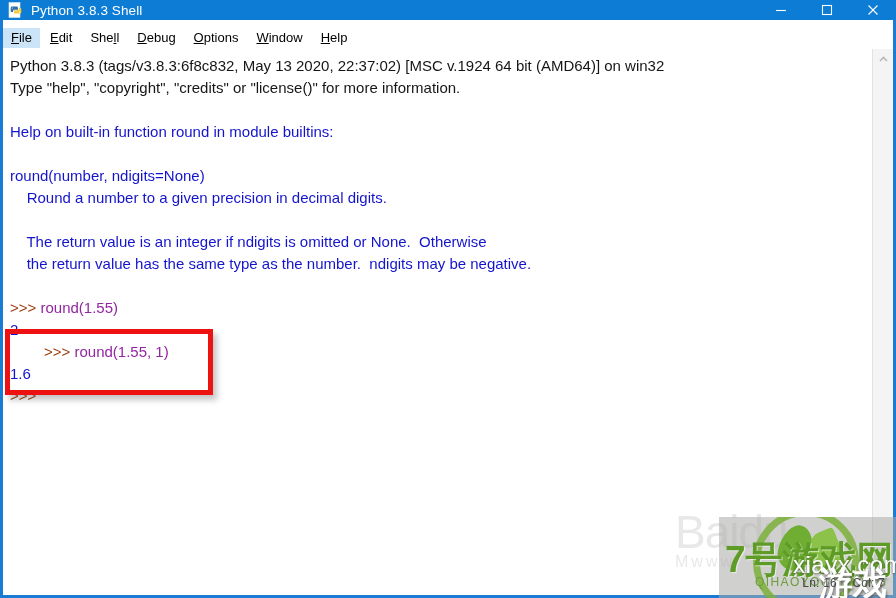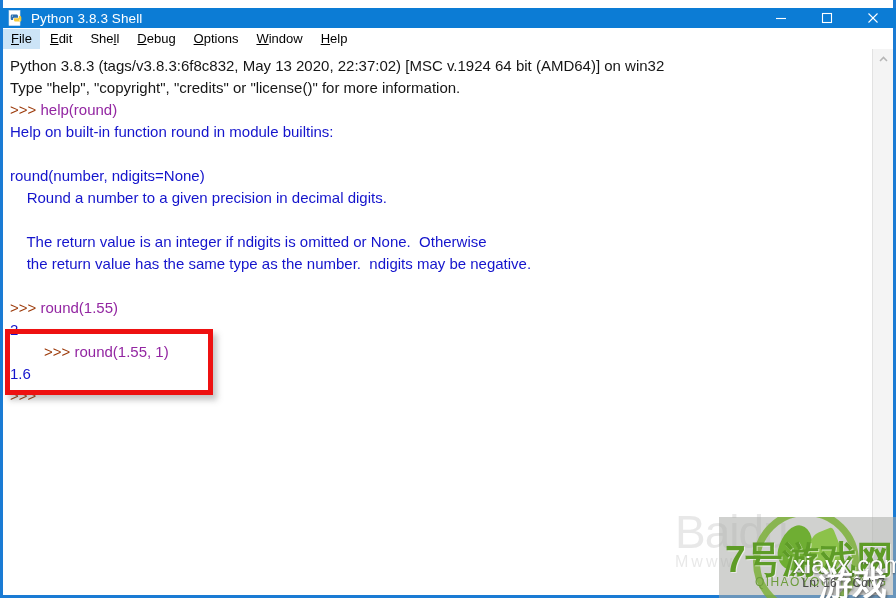--- a/index.html
+++ b/index.html
@@ -23,21 +23,21 @@
     background: #ffffff;
     box-sizing: border-box;
     border-left: 3px solid #1a7bd4;
     border-right: 3px solid #1a7bd4;
     border-bottom: 3px solid #1a7bd4;
   }
 
   
   #titlebar {
     position: absolute;
-    left: -3px; top: 8px;
+    left: -3px; top: 0;
     width: 896px;
     height: 20px;
     background: #0c7cd5;
     display: flex;
     align-items: center;
   }
   #app-icon {
     width: 16px; height: 16px;
     margin-left: 8px;
     margin-right: 7px;
@@ -65,21 +65,21 @@
   }
 
   
   #menubar {
     position: absolute;
     left: 0; top: 28px;
     width: 890px;
     height: 21px;
     background: #ffffff;
     display: flex;
-    align-items: center;
+    align-items: flex-start;
     border-bottom: 1px solid #d8d8d8;
   }
   .menu-item {
     font-size: 13px;
     color: #000000;
     padding: 2px 8px 3px 8px;
     margin-right: 2px;
     white-space: nowrap;
     line-height: 15px;
   }
@@ -311,21 +311,20 @@
       <div class="menu-item"><u>D</u>ebug</div>
       <div class="menu-item"><u>O</u>ptions</div>
       <div class="menu-item"><u>W</u>indow</div>
       <div class="menu-item"><u>H</u>elp</div>
     </div>
 
   <div id="console-wrap">
     <div id="console">
         <div class="line" style="top: 6px;"><span class="c-plain">Python 3.8.3 (tags/v3.8.3:6f8c832, May 13 2020, 22:37:02) [MSC v.1924 64 bit (AMD64)] on win32</span></div>
         <div class="line" style="top: 28px;"><span class="c-plain">Type "help", "copyright", "credits" or "license()" for more information.</span></div>
-        <div class="line" style="top: 50px;"><span class="c-prompt">&gt;&gt;&gt; </span><span class="c-input">help(round)</span></div>
         <div class="line" style="top: 72px;"><span class="c-output">Help on built-in function round in module builtins:</span></div>
         <div class="line" style="top: 94px;"><span class="c-output"></span></div>
         <div class="line" style="top: 116px;"><span class="c-output">round(number, ndigits=None)</span></div>
         <div class="line" style="top: 138px;"><span class="c-output">    Round a number to a given precision in decimal digits.</span></div>
         <div class="line" style="top: 160px;"><span class="c-output"></span></div>
         <div class="line" style="top: 182px;"><span class="c-output">    The return value is an integer if ndigits is omitted or None.  Otherwise</span></div>
         <div class="line" style="top: 204px;"><span class="c-output">    the return value has the same type as the number.  ndigits may be negative.</span></div>
         <div class="line" style="top: 226px;"><span class="c-output"></span></div>
         <div class="line" style="top: 248px;"><span class="c-prompt">&gt;&gt;&gt; </span><span class="c-input">round(1.55)</span></div>
         <div class="line" style="top: 270px;"><span class="c-output">2</span></div>

